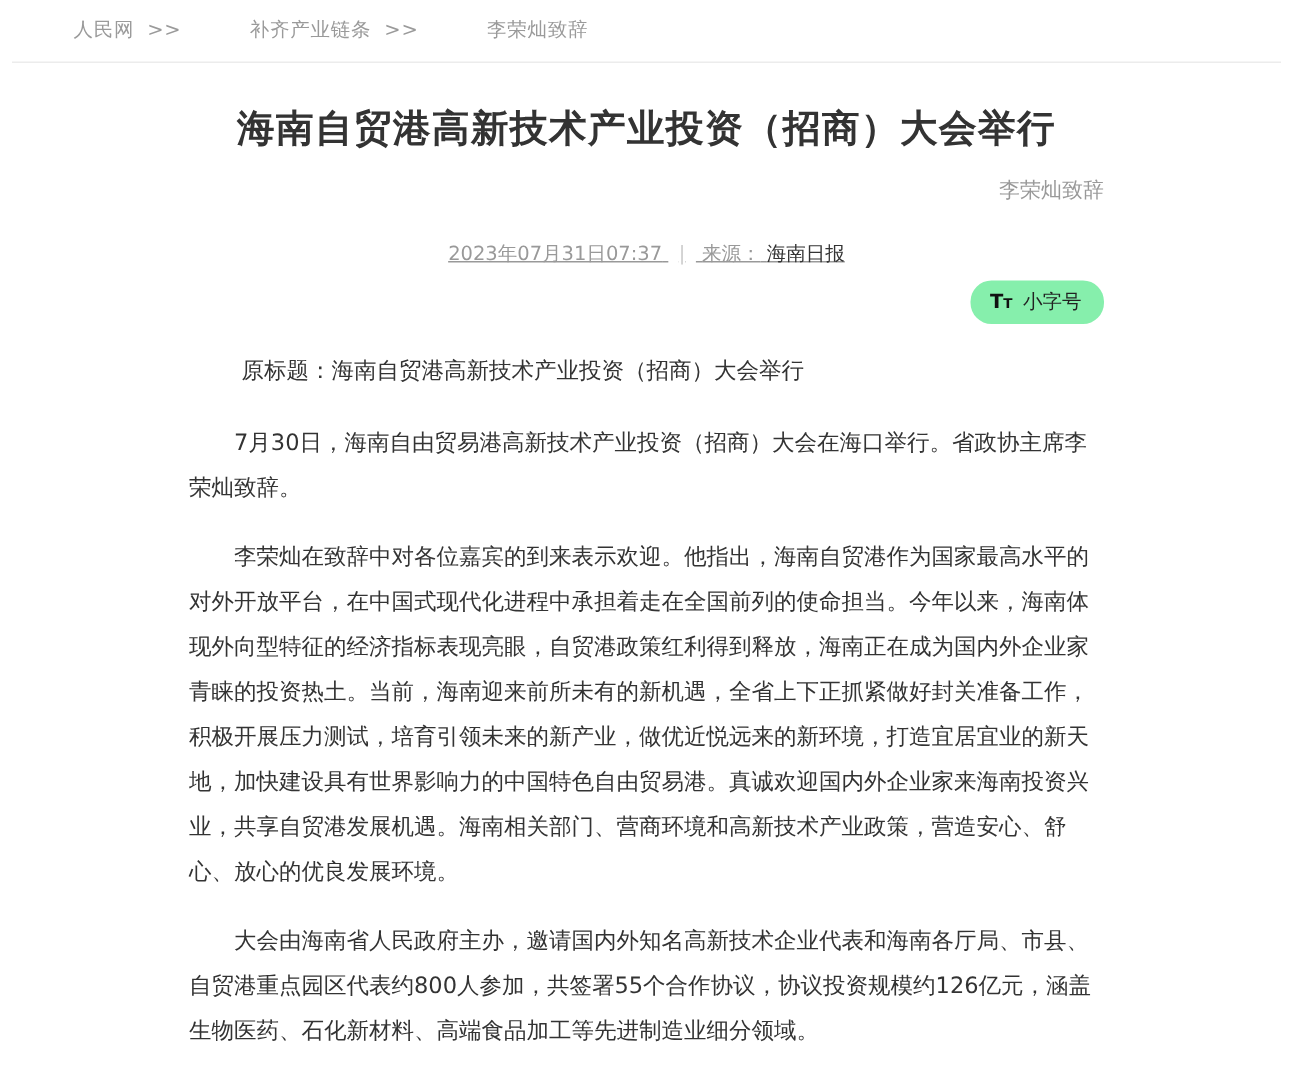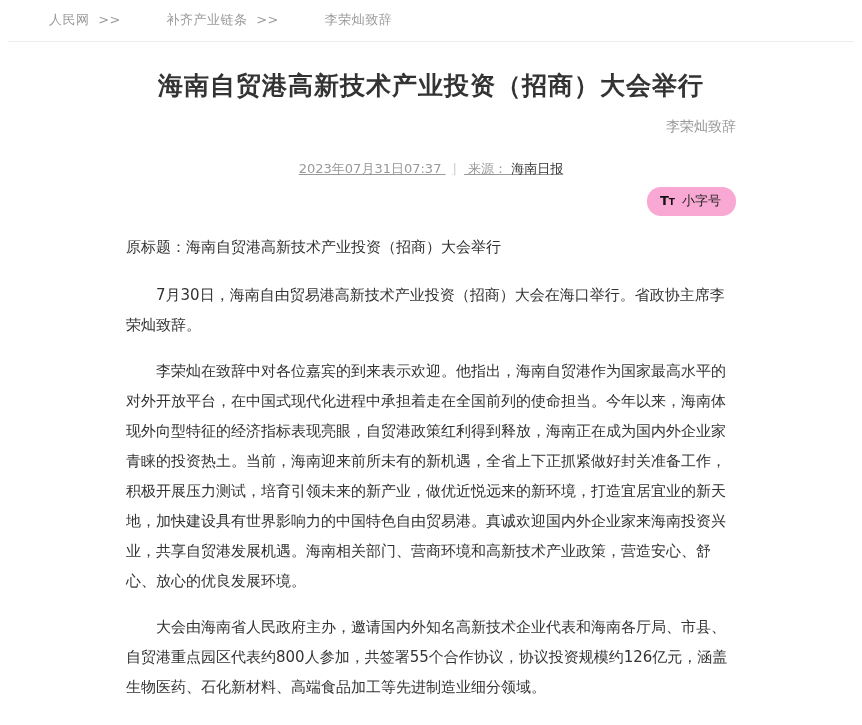--- a/index.html
+++ b/index.html
@@ -62,39 +62,39 @@
   }
   .toolbar {
     margin-top: 9px;
     display: flex;
     justify-content: flex-end;
     padding-right: 0px;
   }
   .font-size-pill {
     display: inline-flex;
     align-items: baseline;
-    background: #f9a8d4;
+    background: #86efac;
     border-radius: 14px;
     padding: 5px 15px 6px 13px;
     font-size: 13px;
     color: #222222;
     cursor: pointer;
     user-select: none;
   }
   .tt-icon { margin-right: 7px; color: #111; font-weight: 700; }
   .tt-icon .t-big { font-size: 13px; }
   .tt-icon .t-small { font-size: 9px; }
   .article-body {
     margin-top: 16px;
     font-size: 15px;
     line-height: 30px;
     color: #333333;
   }
   .article-body p { margin: 0 0 16px 0; text-indent: 2em; }
-  .article-body p.original-title { text-indent: 0; margin-bottom: 18px; }
+  .article-body p.original-title { text-indent: 0; margin-bottom: 18px; margin-left: 35px; }
 </style>
 </head>
 <body>
 
 <div class="breadcrumb">
   <a>人民网</a>
   <span class="sep">&gt;&gt;</span>
   <a>补齐产业链条</a>
   <span class="sep">&gt;&gt;</span>
   <a>李荣灿致辞</a>

